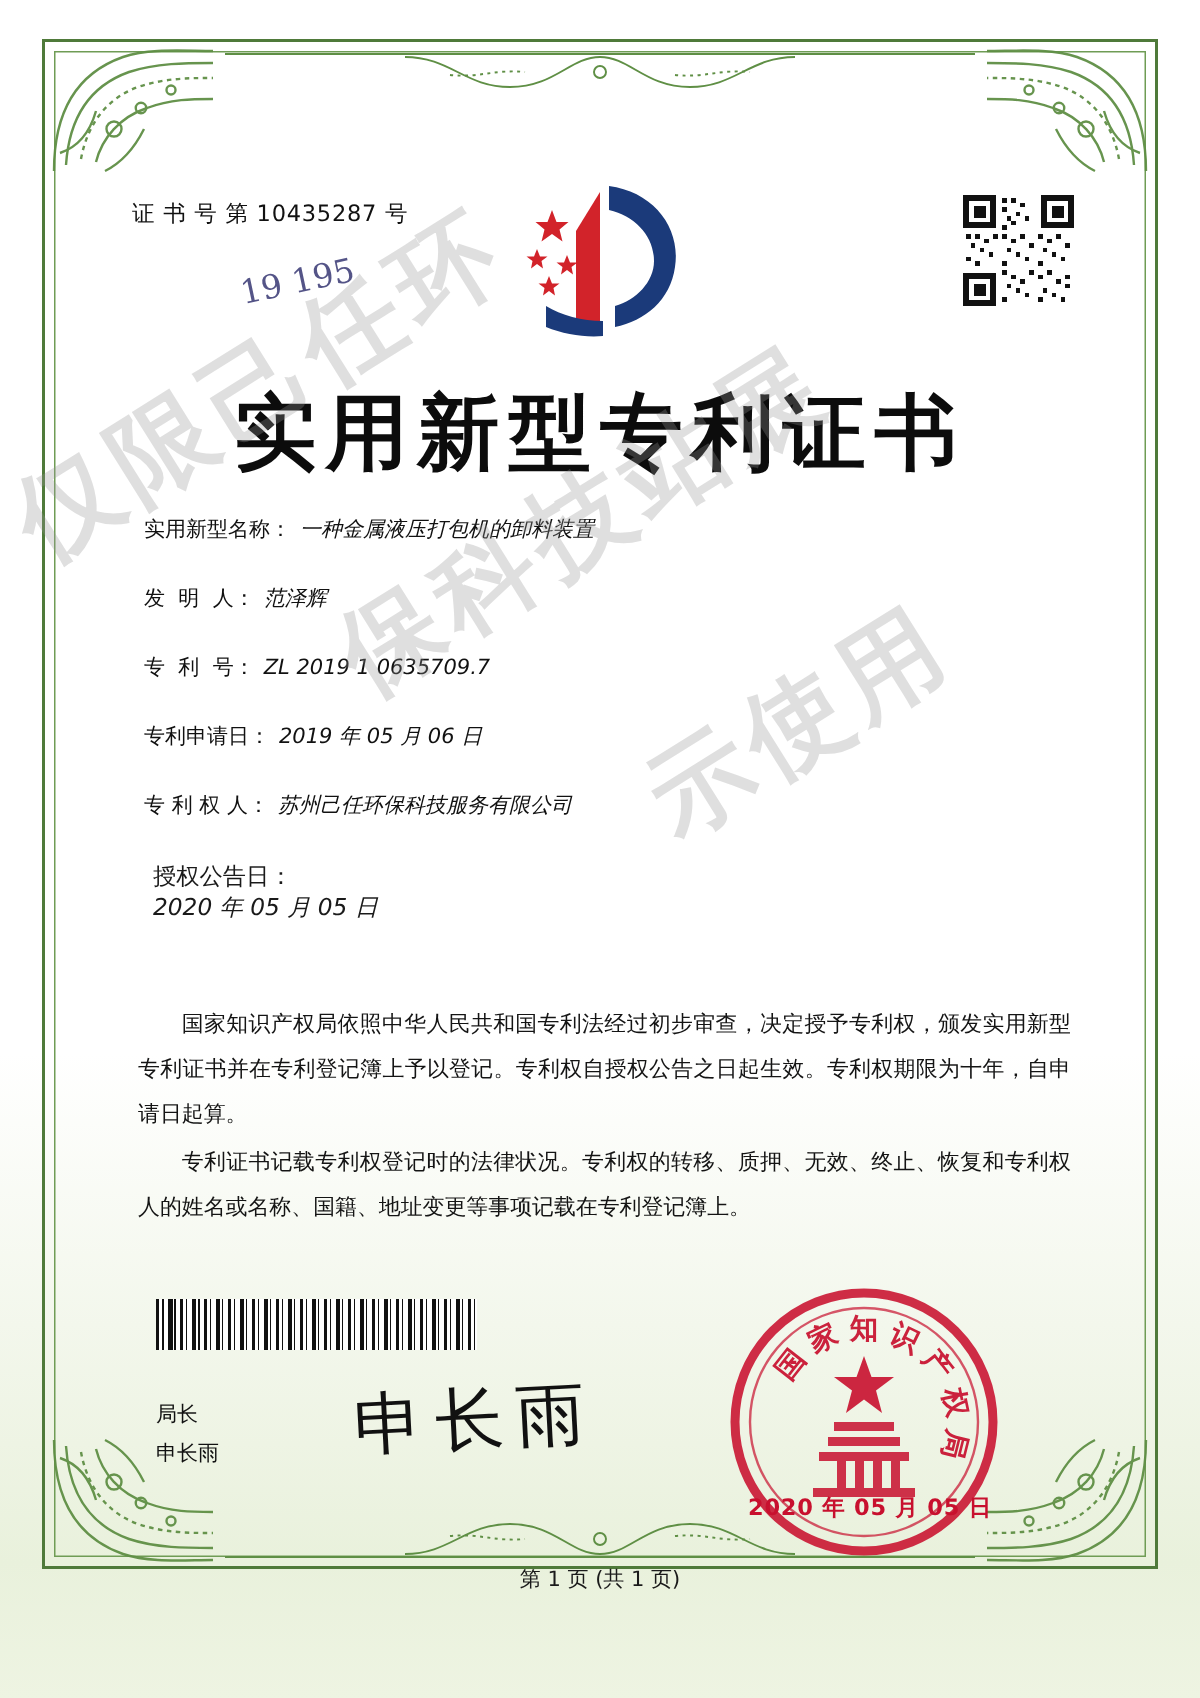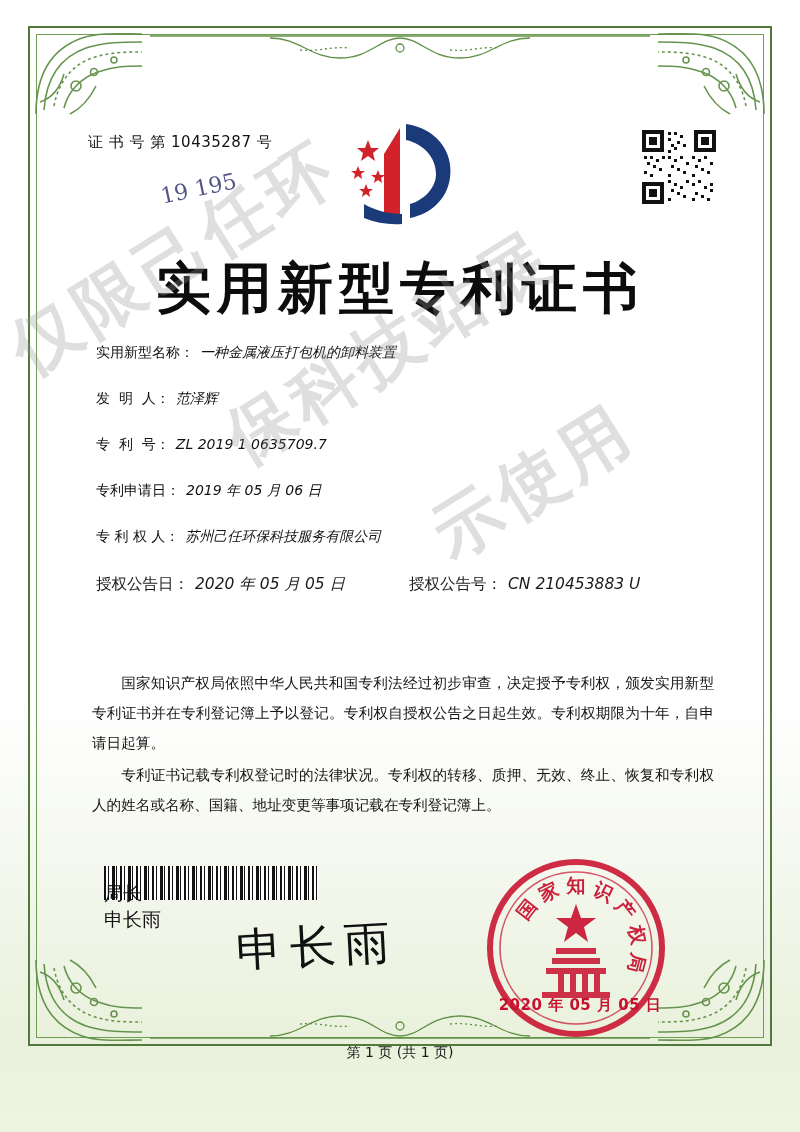--- a/index.html
+++ b/index.html
@@ -131,21 +131,21 @@
   }
   .f-label {
     white-space: pre;
     flex: 0 0 auto;
   }
   .f-value {
     margin-left: 6px;
     white-space: pre;
     font-style: italic;
   }
-  .f-row-double { display: flex; align-items: baseline; height: 46px; font-size: 15.5px; }
+  .f-row-double { display: flex; align-items: baseline; height: 46px; font-size: 15.5px; flex-direction: column; }
   .f-col-2 { margin-left: 64px; display: flex; align-items: baseline; }
 
   
   .paras {
     position: absolute;
     left: 92px; top: 668px;
     width: 622px;
     font-size: 14.6px;
     line-height: 30px;
     color: #141414;
@@ -161,25 +161,24 @@
     background: repeating-linear-gradient(to right,
       #111 0px, #111 2px, #fff 2px, #fff 4px,
       #111 4px, #111 5px, #fff 5px, #fff 8px,
       #111 8px, #111 11px, #fff 11px, #fff 12px,
       #111 12px, #111 13px, #fff 13px, #fff 16px);
   }
 
   
   .sig-label {
     position: absolute;
-    left: 104px; top: 881px;
-    font-size: 19px;
+    left: 104px; top: 930px;
+    font-size: 14px;
     line-height: 26px;
     color: #111;
-    font-family: Liberation Serif, serif;
   }
   .sig-hand {
     position: absolute;
     left: 236px; top: 916px;
     font-size: 46px;
     color: #111;
     font-family: "DejaVu Serif", "Liberation Serif", serif;
     letter-spacing: 8px;
     transform: rotate(-3deg);
   }
@@ -424,24 +423,20 @@
       <span class="f-label">专利申请日：</span>
       <span class="f-value">2019 年 05 月 06 日</span>
     </div>
     <div class="field-row">
       <span class="f-label">专 利 权 人：</span>
       <span class="f-value">苏州己任环保科技服务有限公司</span>
     </div>
     <div class="f-row-double">
       <span class="f-label">授权公告日：</span>
       <span class="f-value">2020 年 05 月 05 日</span>
-      <span class="f-col-2">
-        <span class="f-label">授权公告号：</span>
-        <span class="f-value">CN 210453883 U</span>
-      </span>
     </div>
   </div>
 
   <div class="paras">
     <p class="para">国家知识产权局依照中华人民共和国专利法经过初步审查，决定授予专利权，颁发实用新型专利证书并在专利登记簿上予以登记。专利权自授权公告之日起生效。专利权期限为十年，自申请日起算。</p>
     <p class="para">专利证书记载专利权登记时的法律状况。专利权的转移、质押、无效、终止、恢复和专利权人的姓名或名称、国籍、地址变更等事项记载在专利登记簿上。</p>
   </div>
 
   <div class="barcode"></div>
 

